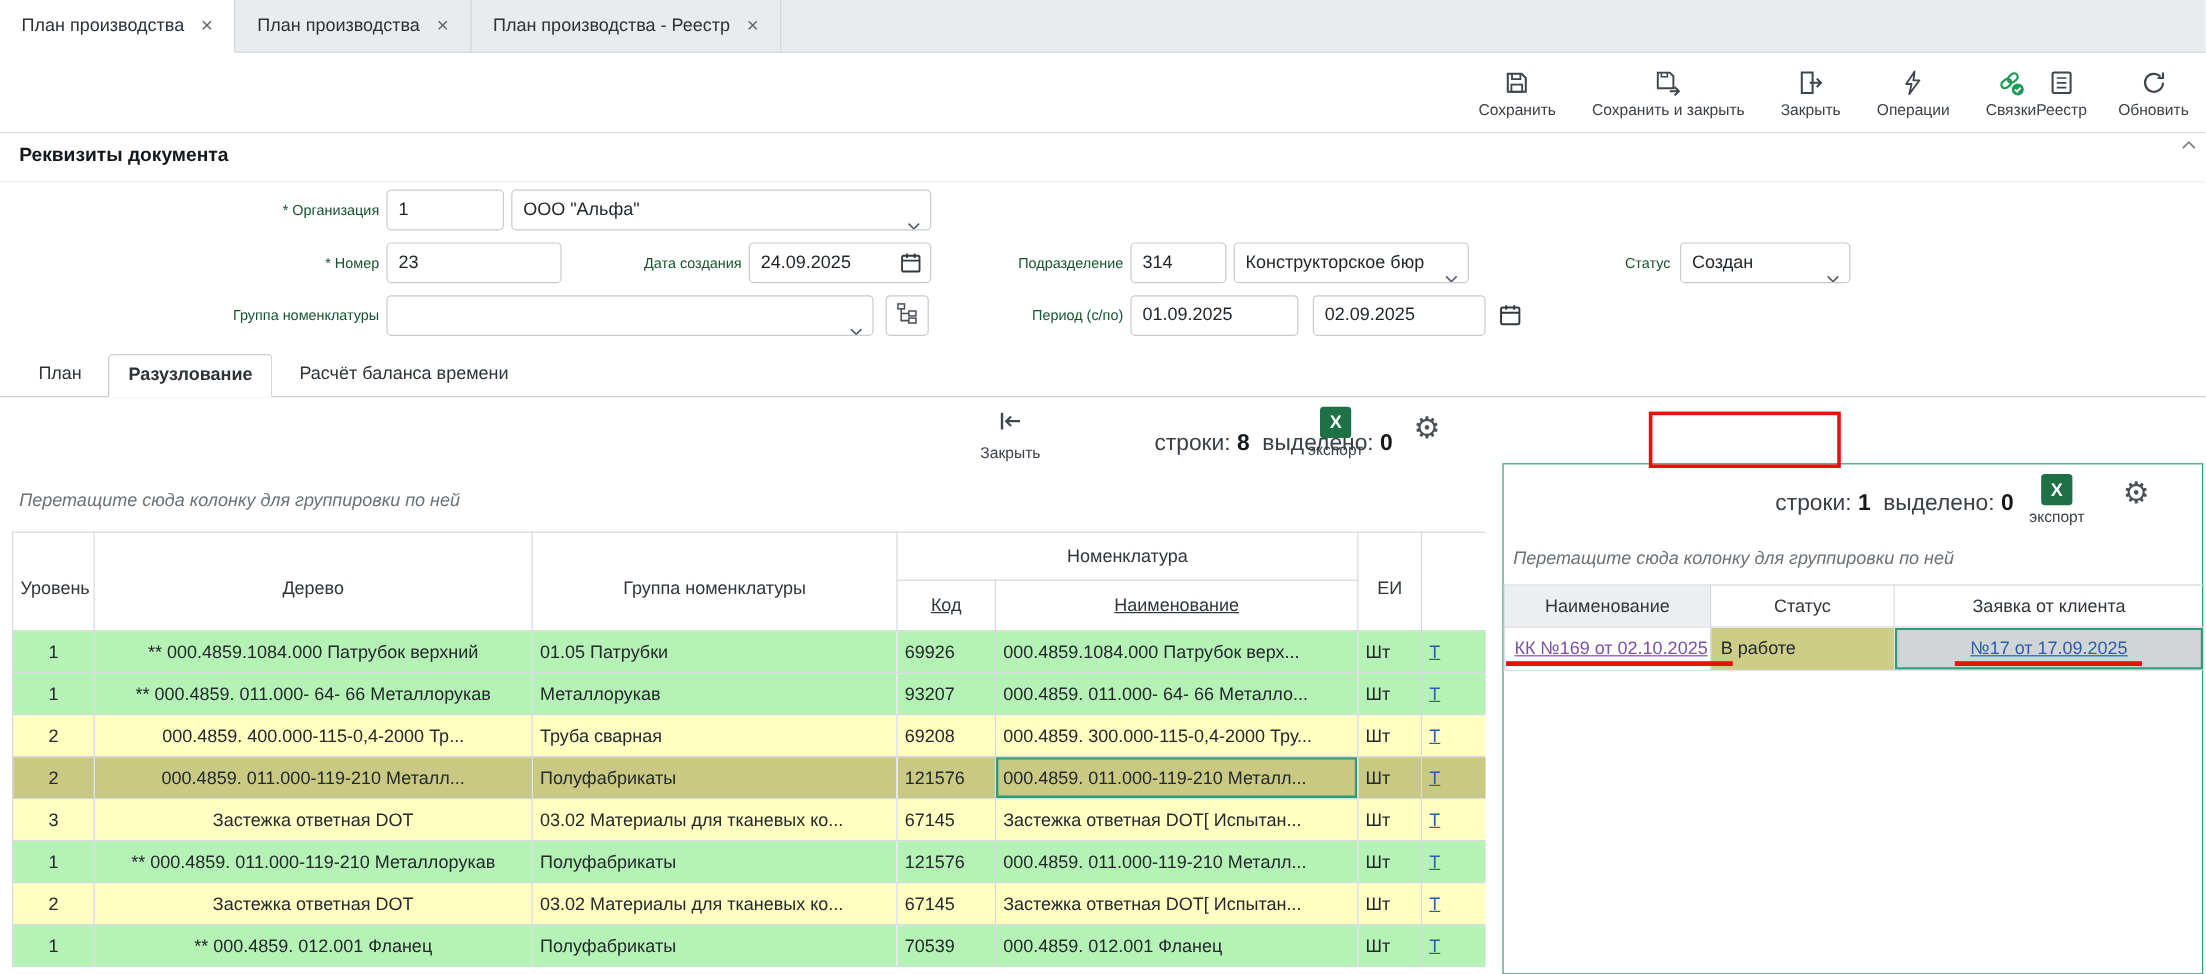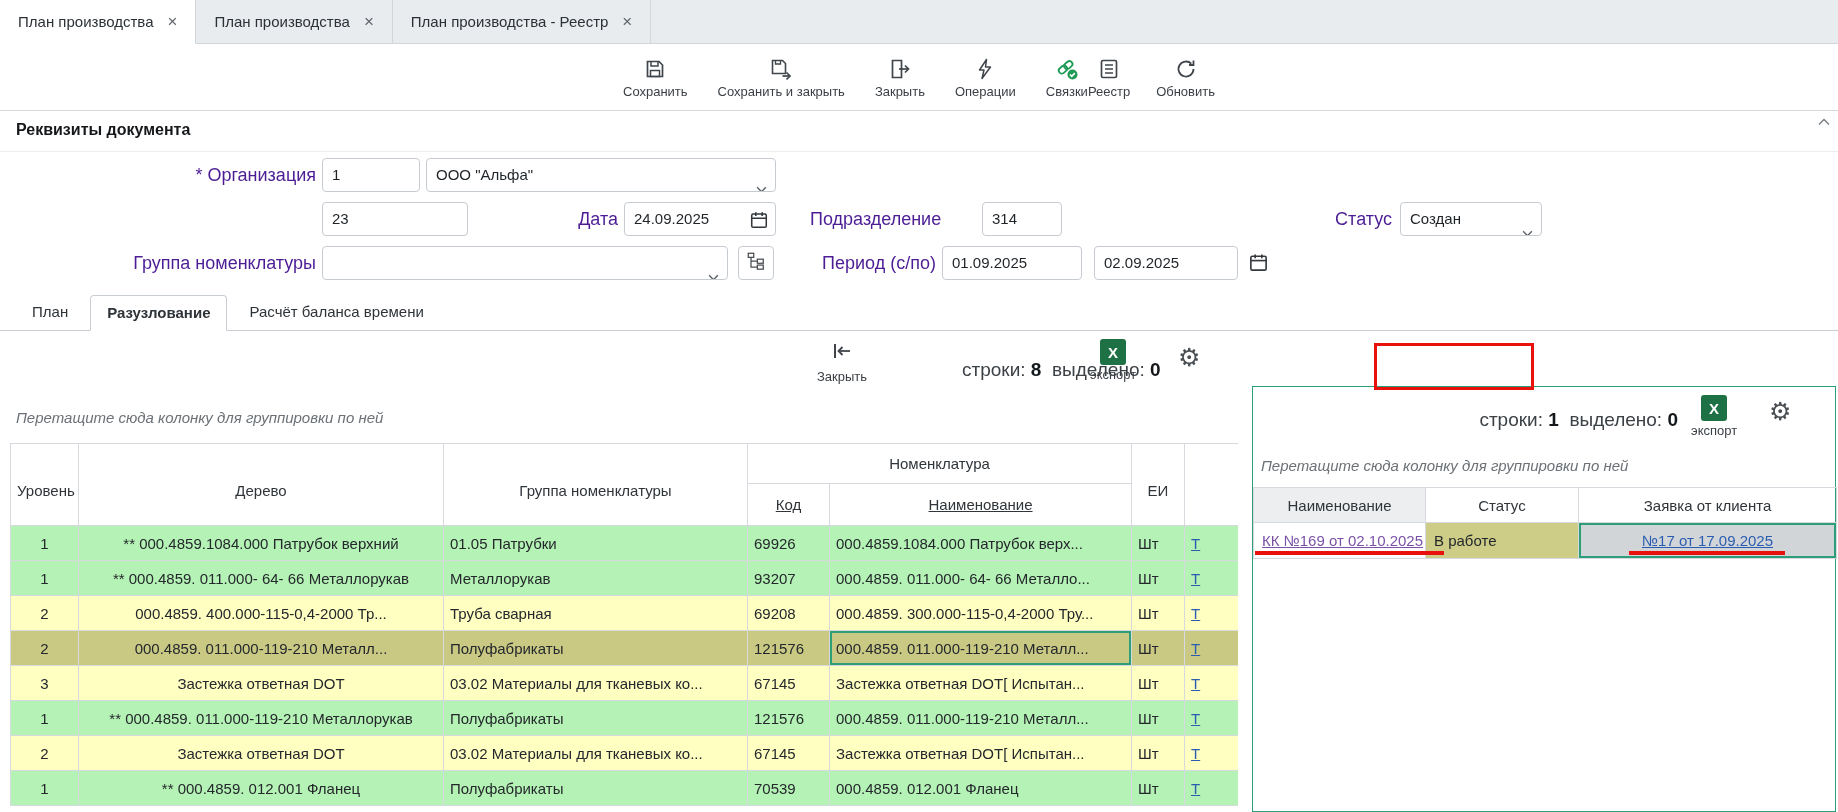--- a/index.html
+++ b/index.html
@@ -11,32 +11,32 @@
   .wtabbar { position:absolute; left:0; top:0; width:1838px; height:44px;
              background:#e9ecef; border-bottom:1px solid #d2d6da; display:flex; }
   .wtab { display:flex; align-items:center; gap:14px; padding:0 18px; font-size:15px;
           color:#2c3136; border-right:1px solid #d2d6da; cursor:pointer; }
   .wtab.active { background:#fff; margin-bottom:-1px; border-bottom:1px solid #fff; }
   .wtab .x { font-size:17px; color:#5f656b; line-height:1; }
 
   
   .toolbar { position:absolute; left:0; top:45px; width:1838px; height:66px; background:#fff;
              border-bottom:1px solid #d7dbdf; display:flex; align-items:center;
-             justify-content:center; padding:0 14px; }
+             justify-content:flex-end; padding:0 14px; }
   .tgroup { display:flex; gap:30px; }
   .tbtn { display:flex; flex-direction:column; align-items:center; gap:3px; cursor:pointer; }
   .tbtn .lbl { font-size:13px; color:#3a3f45; white-space:nowrap; }
   .ticon { width:24px; height:24px; display:block; }
 
   
   .sec-title { position:absolute; left:16px; top:121px; font-size:16px; font-weight:bold; color:#15181b; }
   .sec-line  { position:absolute; left:0; top:151px; width:1838px; border-top:1px solid #eceff1; }
   .collapse  { position:absolute; left:1818px; top:112px; cursor:pointer; }
 
-  .f-label { position:absolute; height:34px; line-height:34px; font-size:18px; color:#4c1d95; text-align:right; }
+  .f-label { position:absolute; height:34px; line-height:34px; font-size:12px; color:#14532d; text-align:right; }
   .f-box   { position:absolute; height:34px; line-height:32px; font-size:15px; color:#1f2428;
              background:#fff; border:1px solid #c6cbd1; border-radius:4px; padding:0 9px;
              white-space:nowrap; overflow:hidden; }
   .f-select { padding-right:26px; }
   .f-chev  { position:absolute; right:8px; top:13px; }
   .f-cal   { position:absolute; right:6px; top:6px; }
   .icon-btn { position:absolute; width:36px; height:34px; border:1px solid #c6cbd1; border-radius:4px;
               background:#fff; display:flex; align-items:center; justify-content:center; cursor:pointer; }
 
   
@@ -209,32 +209,39 @@
 
   <div class="f-label" style="left:120px;top:158px;width:196px;">* Организация</div>
   <div class="f-box" style="left:322px;top:158px;width:98px;">1</div>
   <div class="f-box f-select" style="left:426px;top:158px;width:350px;">
     <span>ООО "Альфа"</span>
     <span class="f-chev"><svg viewBox="0 0 12 8" width="11" height="7">
           <path d="M1 1.5 6 6.5 11 1.5" fill="none" stroke="#5a6066" stroke-width="1.6"></path>
         </svg></span>
   </div>
 
+  <div class="f-label" style="left:120px;top:202px;width:196px;">* Номер</div>
   <div class="f-box" style="left:322px;top:202px;width:146px;">23</div>
   <div class="f-label" style="left:500px;top:202px;width:118px;">Дата создания</div>
   <div class="f-box" style="left:624px;top:202px;width:152px;">
     <span>24.09.2025</span>
     <span class="f-cal"><svg viewBox="0 0 22 22" width="20" height="20">
           <rect x="3" y="4.5" width="16" height="14.5" rx="1.5" fill="none" stroke="#33383d" stroke-width="1.7"></rect>
           <path d="M3 9h16" stroke="#33383d" stroke-width="1.7"></path>
           <path d="M7.5 2.5v4M14.5 2.5v4" stroke="#33383d" stroke-width="1.7"></path>
         </svg></span>
   </div>
   <div class="f-label" style="left:810px;top:202px;width:126px;">Подразделение</div>
-  <div class="f-box" style="left:942px;top:202px;width:80px;margin-left:40px;">314</div>
+  <div class="f-box" style="left:942px;top:202px;width:80px;">314</div>
+  <div class="f-box f-select" style="left:1028px;top:202px;width:196px;">
+    <span>Конструкторское бюр</span>
+    <span class="f-chev"><svg viewBox="0 0 12 8" width="11" height="7">
+          <path d="M1 1.5 6 6.5 11 1.5" fill="none" stroke="#5a6066" stroke-width="1.6"></path>
+        </svg></span>
+  </div>
   <div class="f-label" style="left:1300px;top:202px;width:92px;">Статус</div>
   <div class="f-box f-select" style="left:1400px;top:202px;width:142px;">
     <span>Создан</span>
     <span class="f-chev"><svg viewBox="0 0 12 8" width="11" height="7">
           <path d="M1 1.5 6 6.5 11 1.5" fill="none" stroke="#5a6066" stroke-width="1.6"></path>
         </svg></span>
   </div>
 
   <div class="f-label" style="left:120px;top:246px;width:196px;">Группа номенклатуры</div>
   <div class="f-box f-select" style="left:322px;top:246px;width:406px;">

